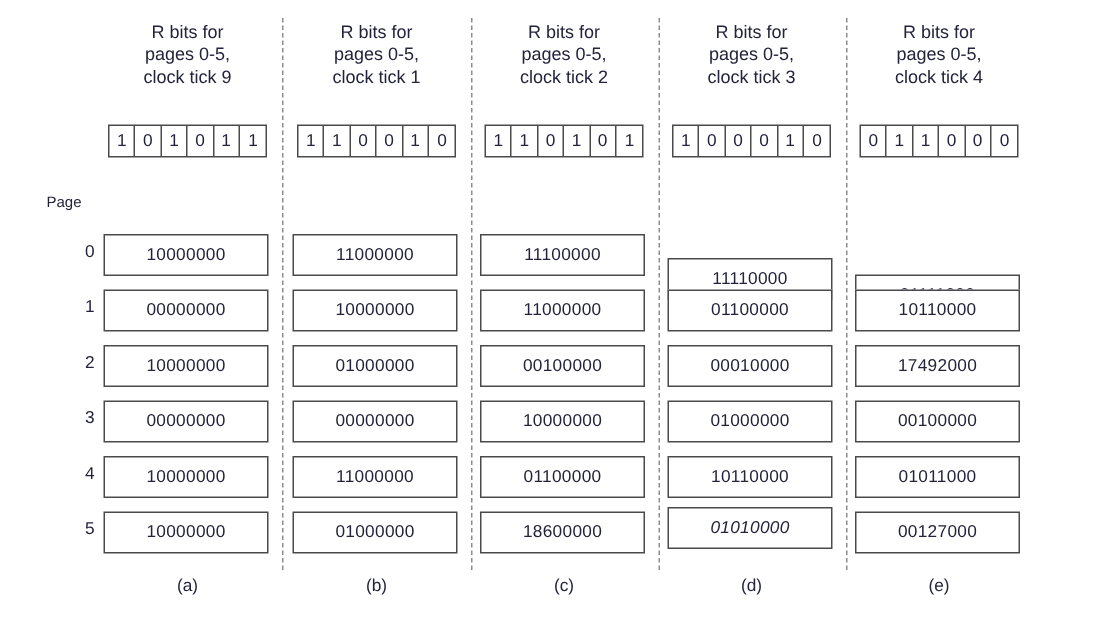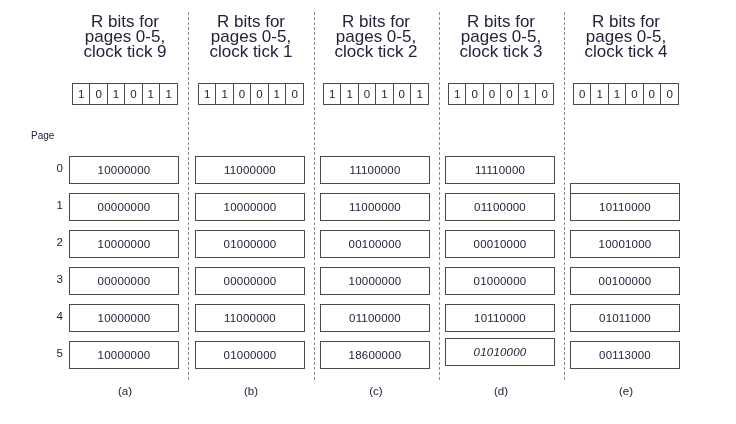--- a/index.html
+++ b/index.html
@@ -37,21 +37,21 @@
     top: 0;
     width: 112px;
   }
 
   .col-header {
     position: absolute;
     top: 14px;
     left: 0;
     width: 112px;
     text-align: center;
-    font-size: 17px;
+    font-size: 12px;
     line-height: 15px;
     color: #23233b;
   }
   .col-header .hline { display: block; white-space: nowrap; }
 
   
   .rbits {
     position: absolute;
     top: 83px;
     left: 3px;
@@ -214,21 +214,21 @@
       <span class="hline">clock tick 3</span>
     </div>
     <div class="rbits">
       <div class="rbit">1</div>
       <div class="rbit">0</div>
       <div class="rbit">0</div>
       <div class="rbit">0</div>
       <div class="rbit">1</div>
       <div class="rbit">0</div>
     </div>
-    <div class="pagebox" style="top:156px;text-align:center;">11110000</div>
+    <div class="pagebox" style="top:172px;text-align:center;">11110000</div>
     <div class="pagebox" style="top:193px;">01100000</div>
     <div class="pagebox" style="top:230px;">00010000</div>
     <div class="pagebox" style="top:267px;">01000000</div>
     <div class="pagebox" style="top:304px;">10110000</div>
     <div class="pagebox" style="top:338px;font-style:italic;">01010000</div>
     <div class="caption">(d)</div>
   </div>
 
   <div class="column" style="left:570px;">
     <div class="col-header">
@@ -239,20 +239,20 @@
     <div class="rbits">
       <div class="rbit">0</div>
       <div class="rbit">1</div>
       <div class="rbit">1</div>
       <div class="rbit">0</div>
       <div class="rbit">0</div>
       <div class="rbit">0</div>
     </div>
     <div class="pagebox" style="top:156px;margin-top:27px;">01111000</div>
     <div class="pagebox" style="top:193px;">10110000</div>
-    <div class="pagebox" style="top:230px;">10001000</div>
+    <div class="pagebox" style="top:230px;">17492000</div>
     <div class="pagebox" style="top:267px;">00100000</div>
     <div class="pagebox" style="top:304px;">01011000</div>
-    <div class="pagebox" style="top:341px;">00113000</div>
+    <div class="pagebox" style="top:341px;">00127000</div>
     <div class="caption">(e)</div>
   </div>
 
 </div>
 
 </body></html>

